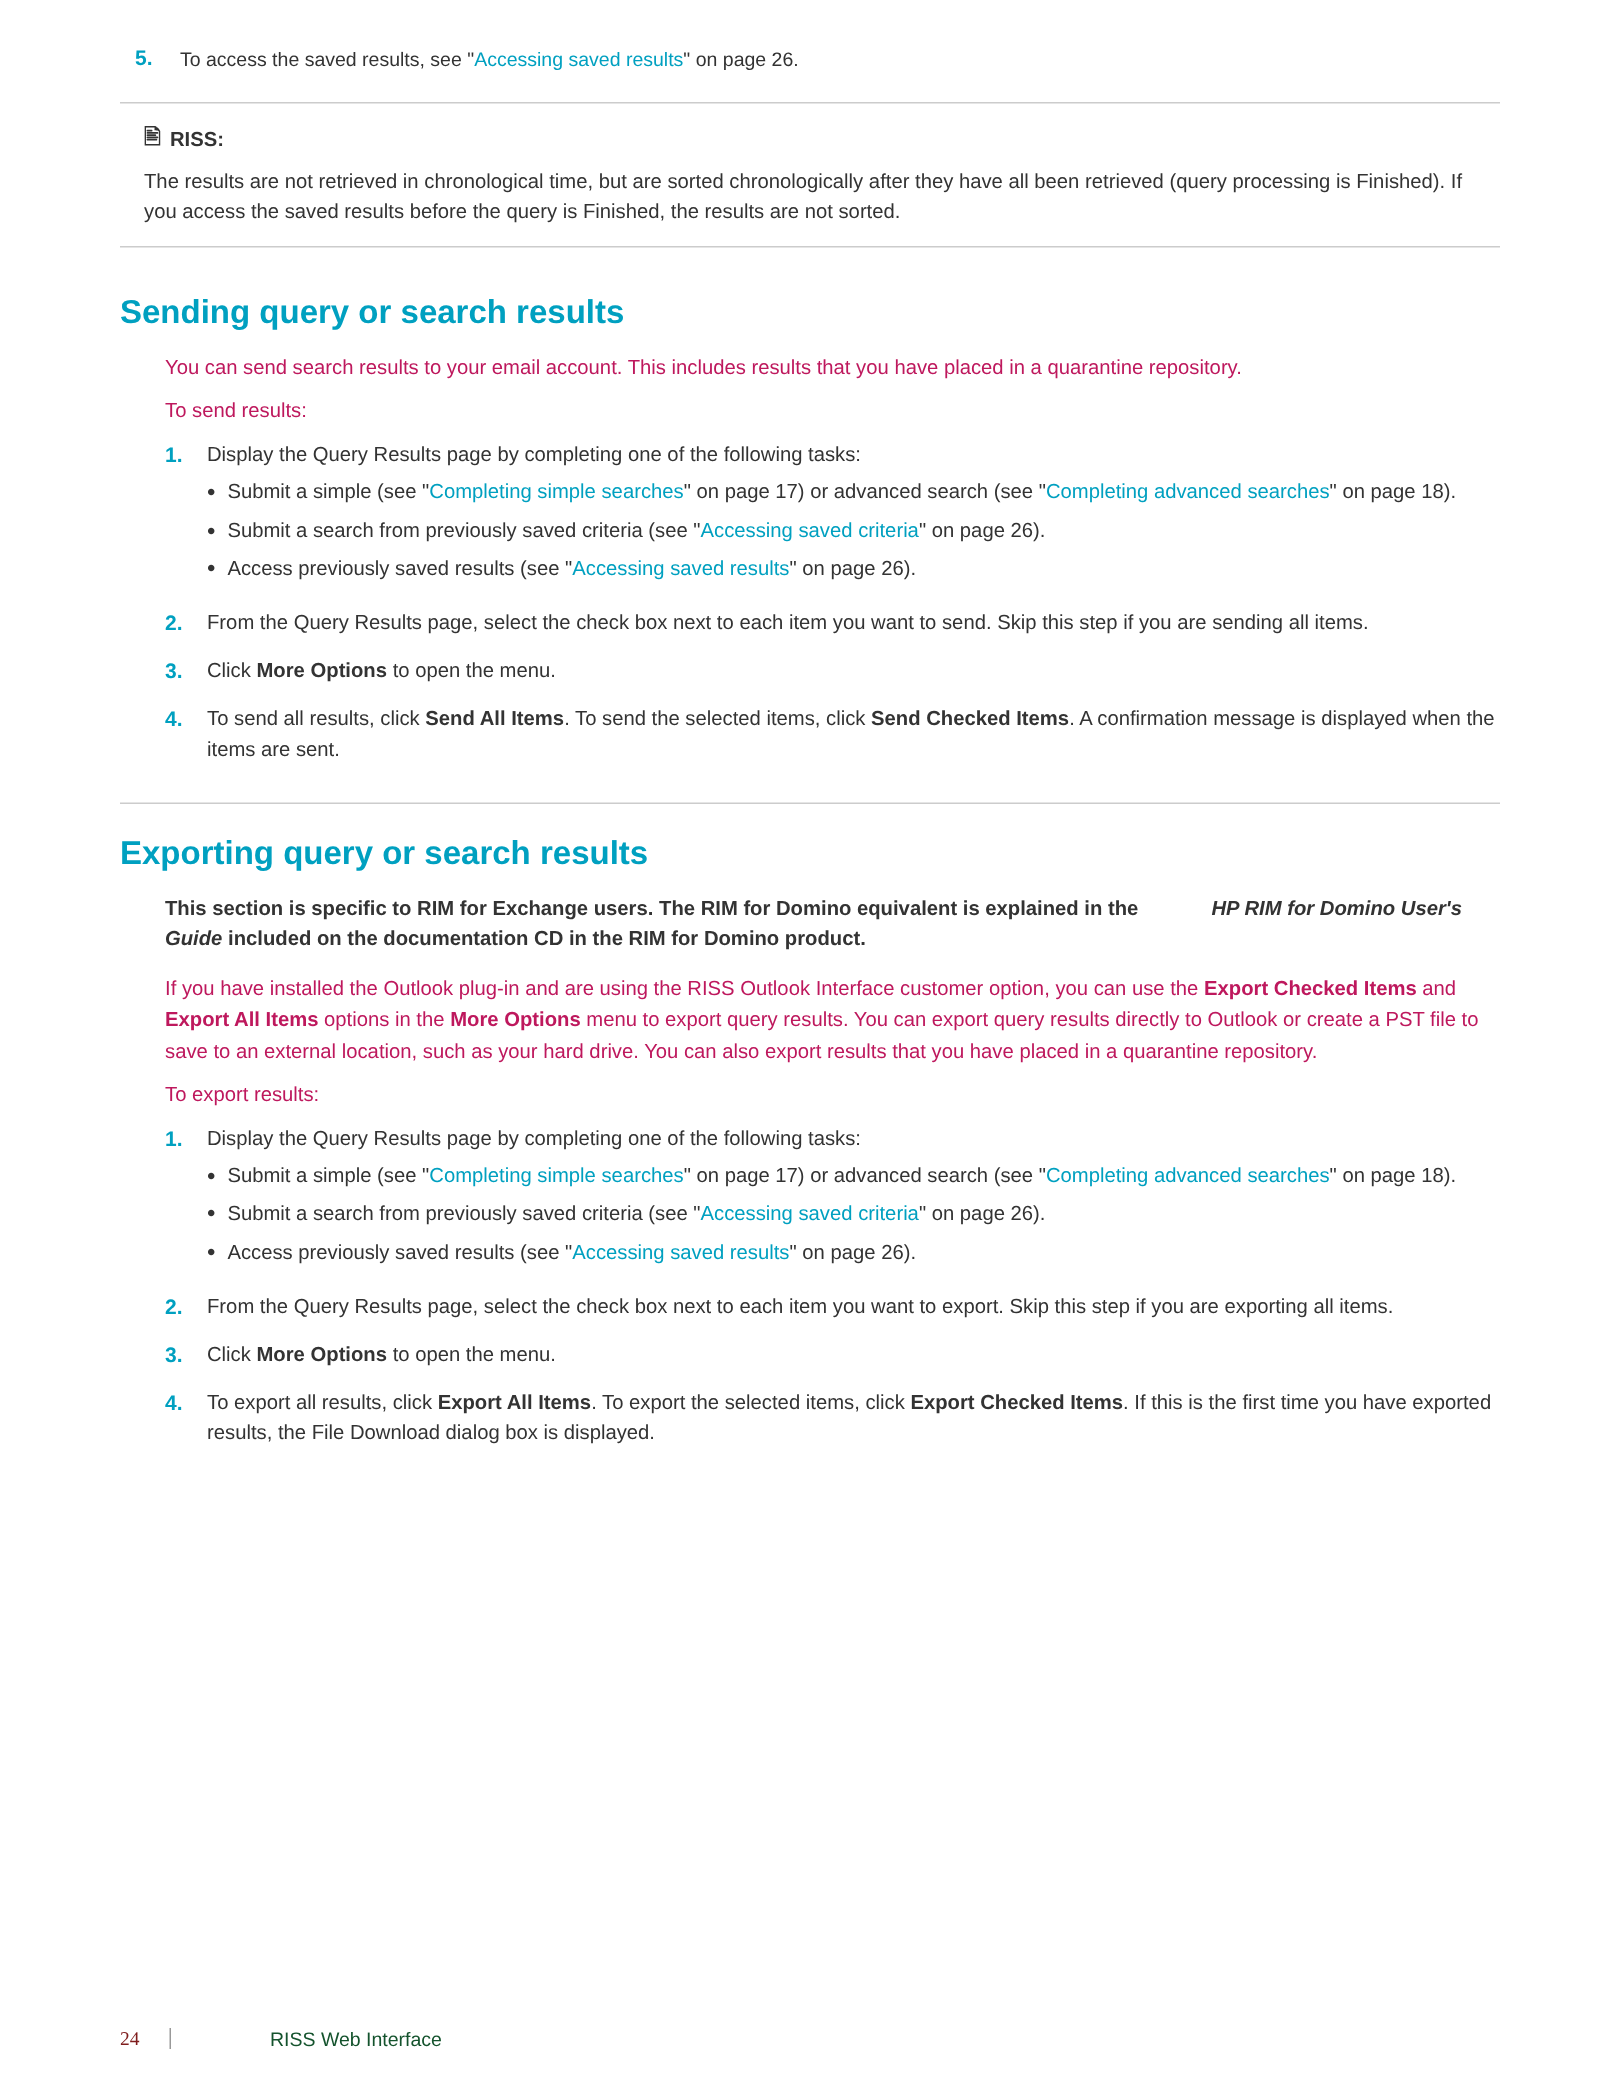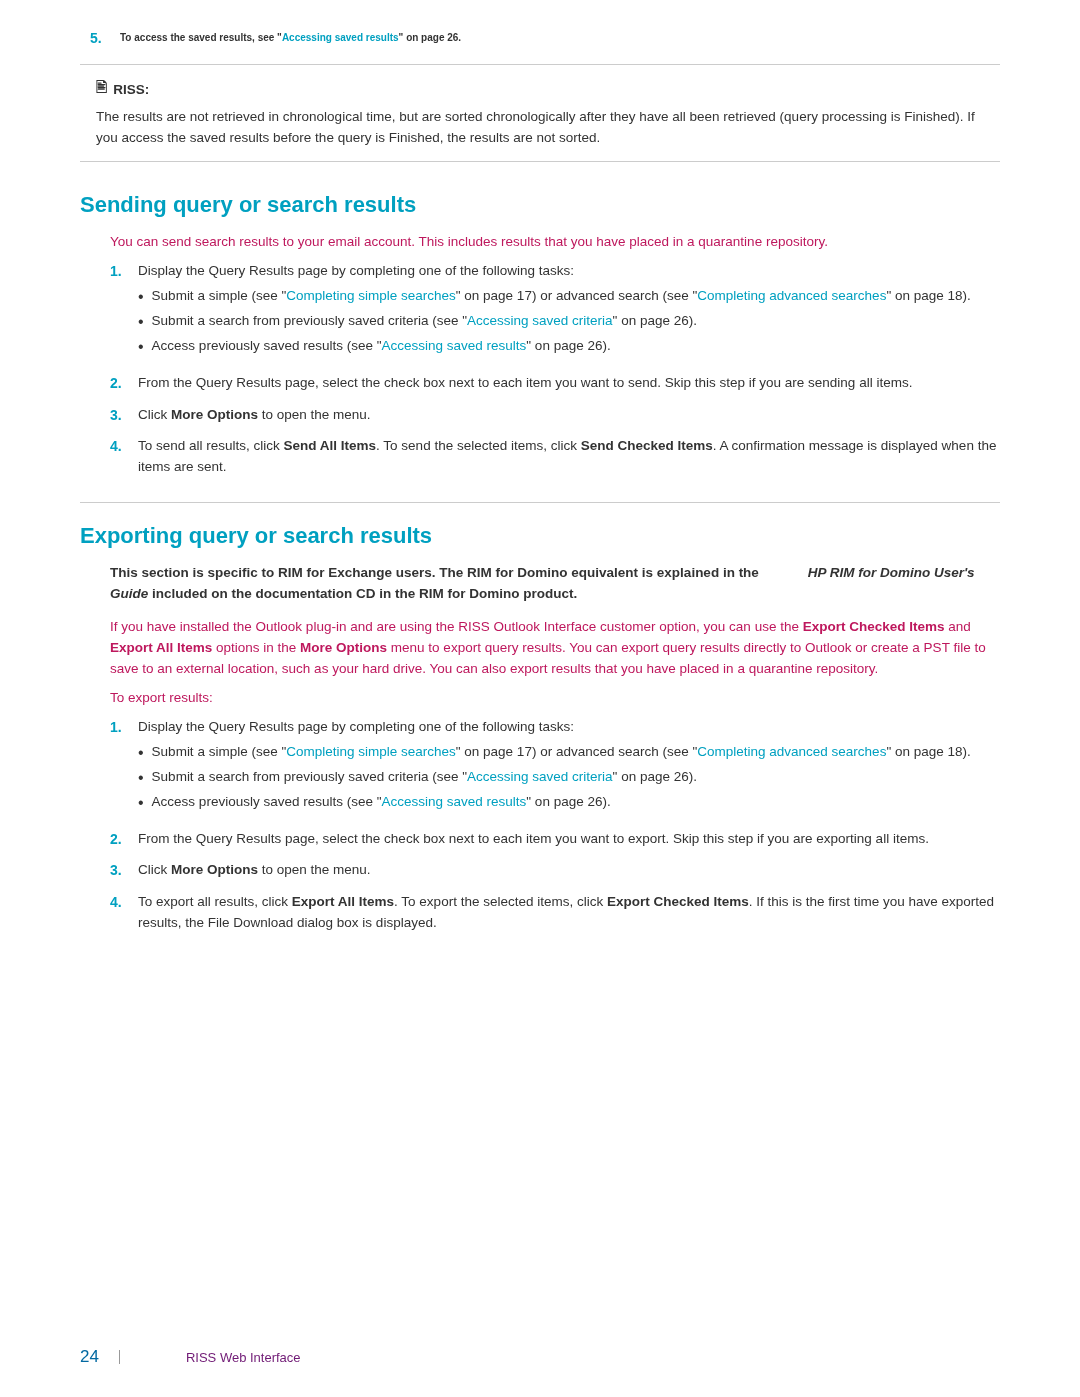--- a/index.html
+++ b/index.html
@@ -31,24 +31,23 @@
       margin-bottom: 18px;
       margin-left: 10px;
     }
     .step-5-num {
       font-weight: bold;
       color: #00a0c0;
       min-width: 30px;
       font-size: 14px;
     }
     .step-5-text {
-      font-size: 10px;
+      font-size: 13px;
       color: #333;
       line-height: 1.5;
-      font-weight: bold;
     }
     .step-5-text a {
       color: #00a0c0;
       text-decoration: none;
     }
 
     
     .note-box {
       border-top: 1px solid #ccc;
       border-bottom: 1px solid #ccc;
@@ -184,27 +183,28 @@
       position: absolute;
       bottom: 30px;
       left: 80px;
       right: 80px;
       display: flex;
       align-items: center;
       gap: 20px;
     }
 
     .footer-page {
-      font-size: 17px;
-      color: #0369a1;
+      font-size: 13px;
+      color: #7f1d1d;
+      font-family: Liberation Serif, serif;
     }
 
     .footer-title {
       font-size: 13px;
-      color: #701a75;
+      color: #14532d;
       padding-left: 46px;
     }
 
     .footer-divider {
       width: 1px;
       height: 14px;
       background: #999;
     }
   </style>
 </head>
@@ -224,20 +224,21 @@
       <span class="note-icon">🖹</span>
       <span>RISS:</span>
     </div>
     <div class="note-text">The results are not retrieved in chronological time, but are sorted chronologically after they have all been retrieved (query processing is Finished). If you access the saved results before the query is Finished, the results are not sorted.</div>
   </div>
 
   <div>
     <h2 class="section-heading">Sending query or search results</h2>
 
     <p class="intro-para">You can send search results to your email account.  This includes results that you have placed in a quarantine repository.</p>
+    <p class="intro-para">To send results:</p>
 
     <div class="steps-list">
 
       <div class="step-item">
         <span class="step-num">1.</span>
         <div class="step-content">
           Display the Query Results page by completing one of the following tasks:
           <ul class="bullet-list">
             <li>
               <span>Submit a simple (see "<a>Completing simple searches</a>" on page 17) or advanced search (see "<a>Completing advanced searches</a>" on page 18).</span>

